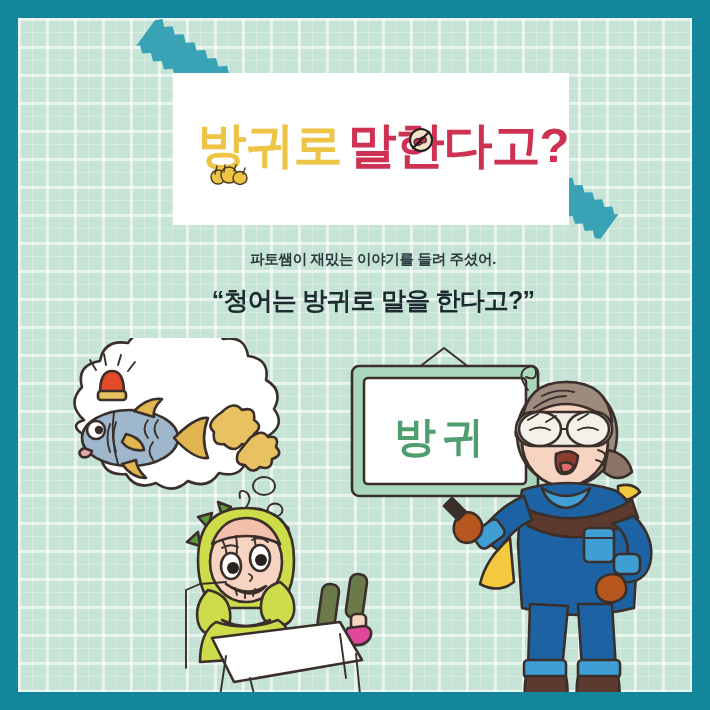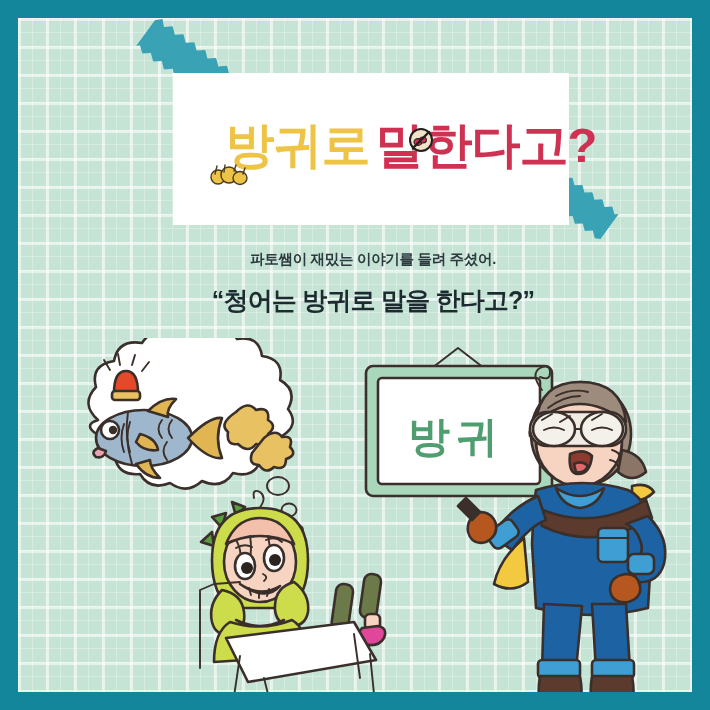--- a/index.html
+++ b/index.html
@@ -34,21 +34,21 @@
     left:512px;top:165px;width:88px;height:36px;
     transform:rotate(36deg);transform-origin:center;
     clip-path:polygon(0% 14%,6% 0%,12% 14%,19% 0%,26% 14%,33% 0%,40% 14%,47% 0%,54% 14%,61% 0%,68% 14%,75% 0%,82% 14%,89% 0%,96% 14%,100% 6%,100% 92%,94% 100%,87% 86%,80% 100%,73% 86%,66% 100%,59% 86%,52% 100%,45% 86%,38% 100%,31% 86%,24% 100%,17% 86%,10% 100%,3% 86%,0% 94%);
   }
   
   #title-card{
     position:absolute;left:155px;top:55px;width:396px;height:152px;
     background:#ffffff;
   }
   #title-line{
-    position:absolute;left:155px;top:90px;width:476px;height:75px;
+    position:absolute;left:155px;top:90px;width:420px;height:75px;
     display:flex;align-items:center;justify-content:center;gap:6px;
     font-size:49px;font-weight:bold;letter-spacing:-1px;white-space:nowrap;
   }
   .t-yellow{color:#eec447;position:relative;}
   .t-red{color:#cf3153;position:relative;}
   #title-gas{
     position:absolute;left:12px;bottom:-15px;width:42px;height:22px;
   }
   #title-nogas{
     position:absolute;left:38px;top:20px;width:26px;height:26px;
@@ -56,21 +56,21 @@
   
   #sub1{
     position:absolute;left:0;top:232px;width:710px;text-align:center;
     font-size:14.5px;font-weight:bold;color:#2b3a3f;letter-spacing:-.3px;
   }
   #sub2{
     position:absolute;left:0;top:266px;width:710px;text-align:center;
     font-size:25px;font-weight:bold;color:#1c2b30;letter-spacing:-.8px;
   }
   
-  #stage{position:absolute;left:18px;top:320px;width:674px;height:372px;}
+  #stage{position:absolute;left:4px;top:320px;width:674px;height:372px;}
   svg{display:block;}
 </style>
 </head>
 <body>
 
 <div class="card-frame">
   <div class="grid-bg">
 
     <div class="tape" id="tape-tl"></div>
     <div class="tape" id="tape-br"></div>

